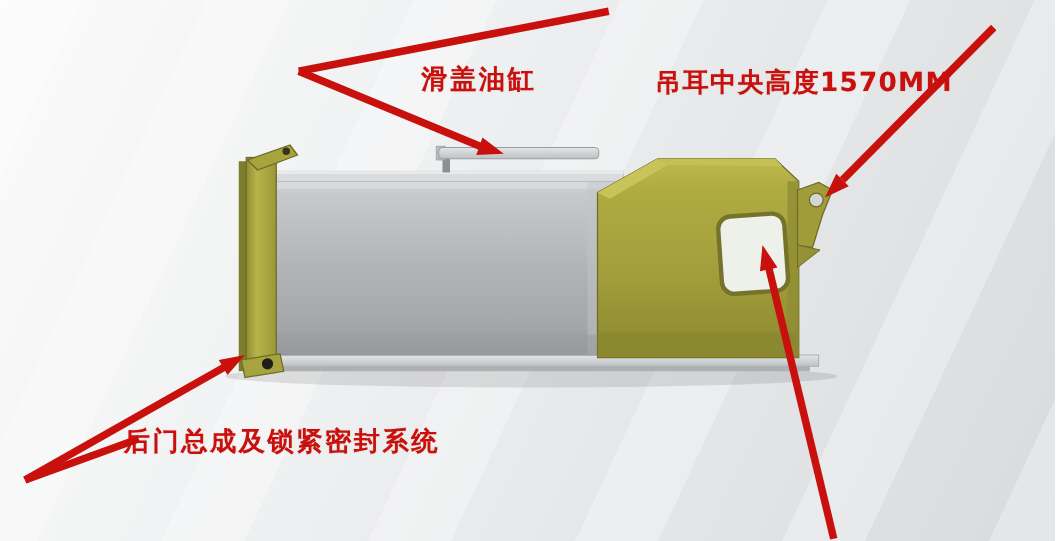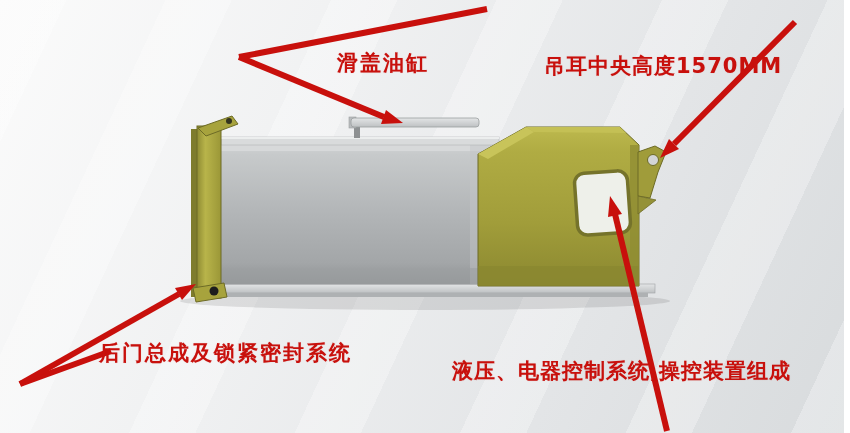--- a/index.html
+++ b/index.html
@@ -24,21 +24,21 @@
   .label{
     position:absolute;
     color:var(--annotation,#c8100c);
     font-weight:bold;
     font-size:21px;
     letter-spacing:2px;
     white-space:nowrap;
     text-shadow:0 0 1px rgba(200,16,12,.25);
   }
   #label-slide{left:337px;top:49px;}
-  #label-lug{left:544px;top:52px;letter-spacing:1px;}
+  #label-lug{left:524px;top:52px;letter-spacing:1px;}
   #label-door{left:99px;top:339px;}
   #label-hyd{left:452px;top:357px;letter-spacing:1px;}
 </style>
 </head>
 <body>
 
 <div class="stage">
 
   <svg width="850" height="433" viewBox="0 0 850 433">
     <defs>
@@ -137,15 +137,14 @@
       <polygon class="arrowhead" points="610,196 622,214 608,217"></polygon>
     </g>
   </svg>
 
   <div class="label" id="label-slide">滑盖油缸</div>
 
   <div class="label" id="label-lug">吊耳中央高度1570MM</div>
 
   <div class="label" id="label-door">后门总成及锁紧密封系统</div>
 
-  <div class="label" id="label-hyd">液压、电器控制系统,操控装置组成</div>
 
 </div>
 
 </body></html>

